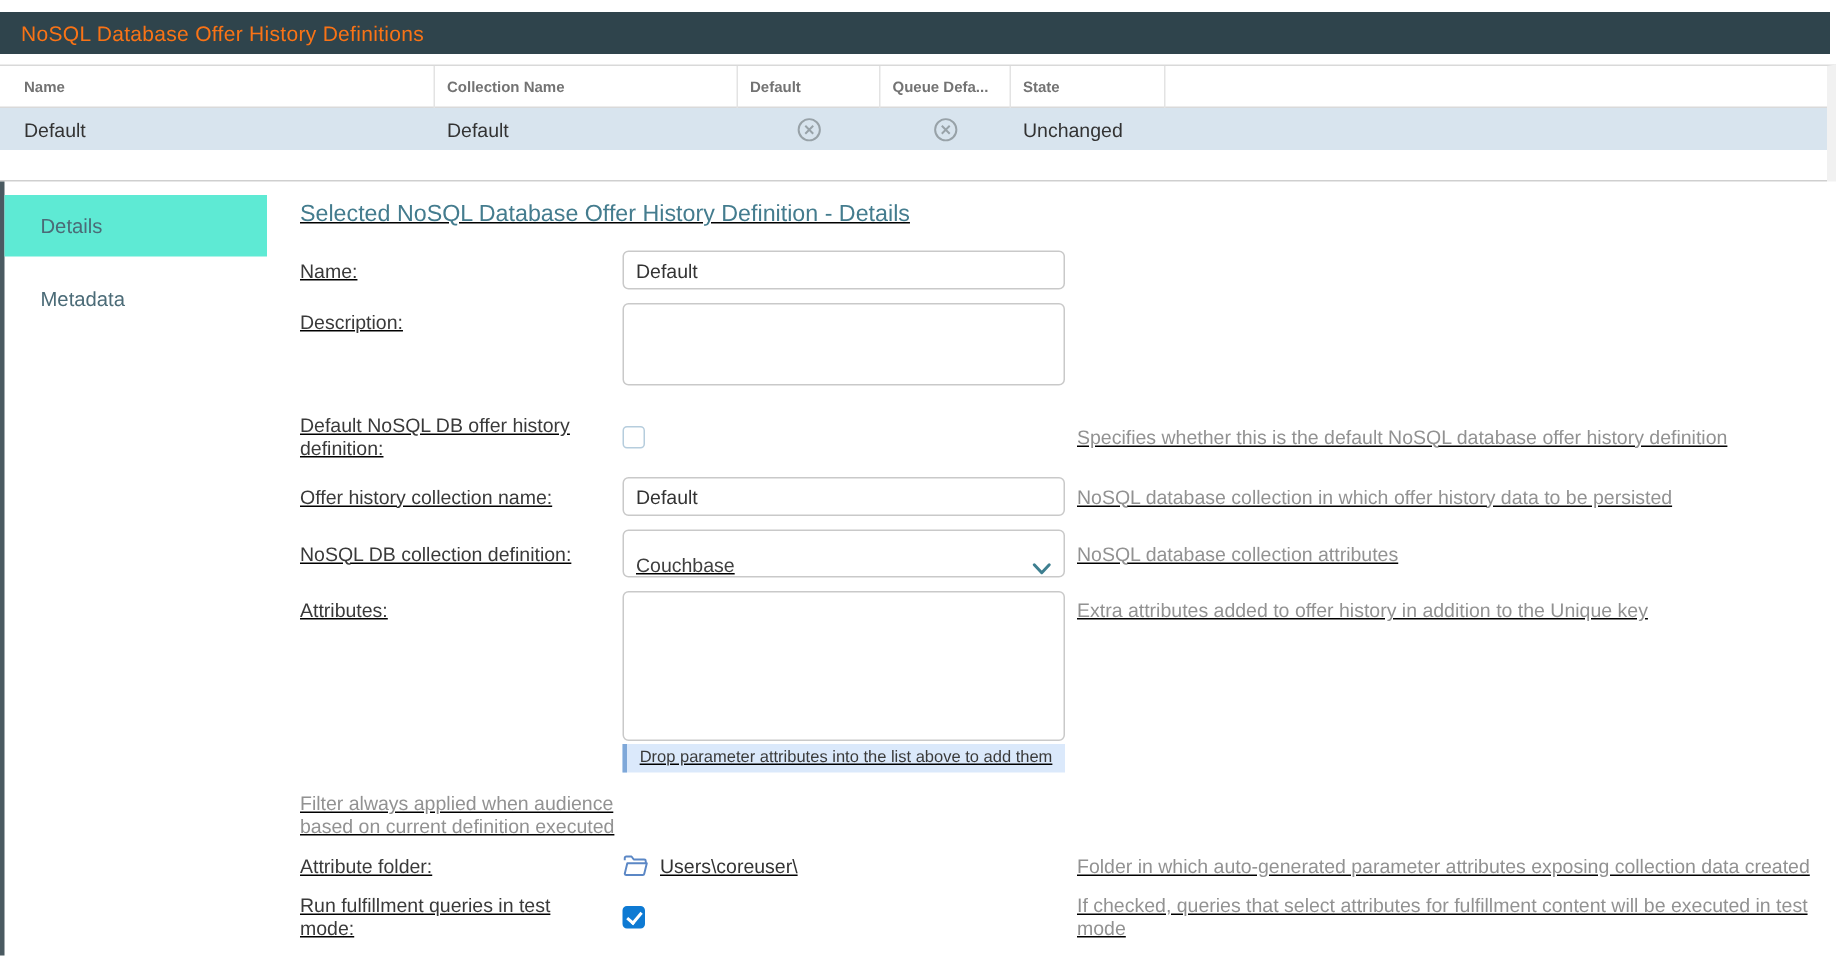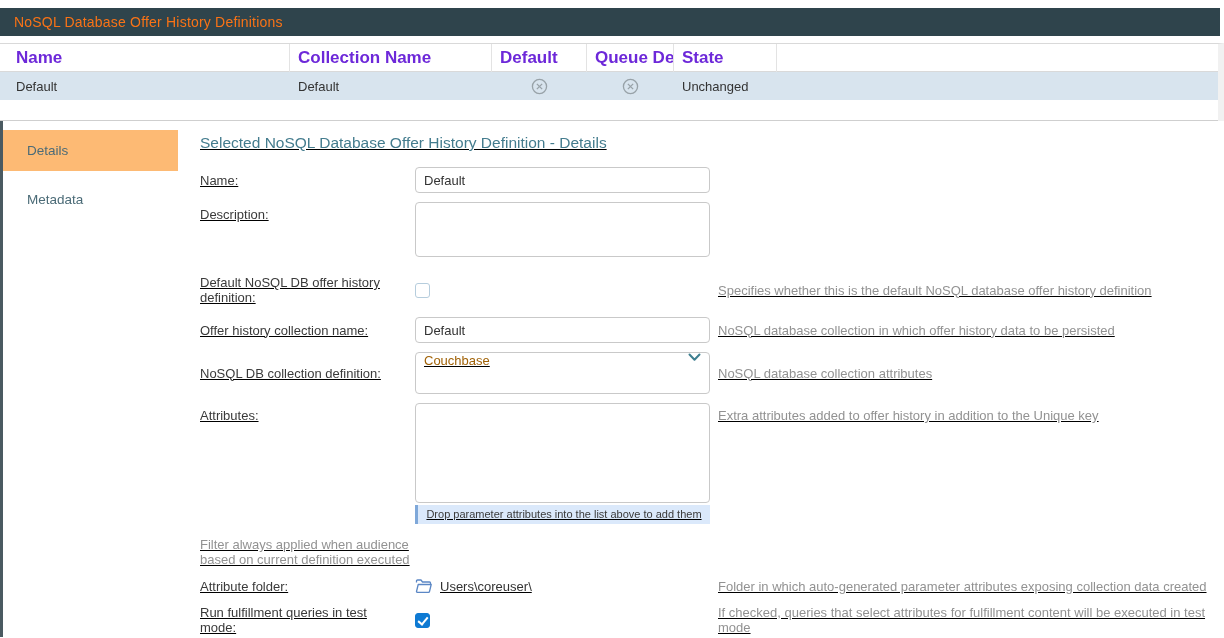--- a/index.html
+++ b/index.html
@@ -8,60 +8,60 @@
 
   
   .titlebar { margin: 8px 4px 0 0; height: 28px; background: #2f444c; color: #f97316;
     display: flex; align-items: center; padding-left: 14px; font-size: 14px; font-weight: 500;
     letter-spacing: .2px; }
 
   
   .grid-table { margin-top: 7px; border-top: 1px solid #d9d9d9; border-right: 6px solid #f1f1f1; }
   .trow { display: grid; grid-template-columns: 290px 202px 95px 87px 103px 1fr; align-items: center; }
   .thead { height: 28px; border-bottom: 1px solid #d9d9d9; background: #fff; }
-  .thead .tcell { font-weight: 700; font-size: 17px; color: #6d28d9; height: 28px;
+  .thead .tcell { font-weight: 700; font-size: 10px; color: #737373; height: 28px;
     display: flex; align-items: center; padding: 0 8px; border-right: 1px solid #e3e3e3;
     white-space: nowrap; overflow: hidden; }
   .thead .tcell:first-child { padding-left: 16px; }
   .thead .tcell:last-child { border-right: none; }
   .tbody-row { height: 28px; background: #d8e4ee; font-size: 13px; color: #333; }
   .tbody-row .tcell { padding: 0 8px; display: flex; align-items: center; }
   .tbody-row .tcell:first-child { padding-left: 16px; }
   .tcell.center { justify-content: center; }
   .empty-row { height: 21px; background: #fff; border-bottom: 1px solid #cfcfcf; }
   .circle-x { width: 17px; height: 17px; display: block; }
 
   
   .content { display: flex; height: 516px; }
   .sidebar { width: 178px; border-left: 3px solid #4a5a61; padding-top: 9px; flex-shrink: 0; }
   .tab { height: 41px; display: flex; align-items: center; padding-left: 24px;
     font-size: 13.5px; color: #4b6b77; cursor: pointer; margin-bottom: 8px; }
-  .tab.selected { background: #fdba74; }
+  .tab.selected { background: #5eead4; }
 
   .main { flex: 1; padding: 13px 0 0 22px; text-decoration: underline; }
   .section-heading { color: #447c8e; font-size: 15.5px; margin-bottom: 15px; font-weight: 400; }
   .section-heading.sub { margin-top: 14px; margin-bottom: 13px; }
 
   .form-row { display: grid; grid-template-columns: 215px 303px 1fr; align-items: center;
     margin-bottom: 9px; }
   .form-row.top { align-items: start; }
   .form-row.top .flabel, .form-row.top .fhelp { padding-top: 5px; }
   .flabel { font-size: 13px; color: #3a3a3a; padding-right: 10px; }
   .fhelp  { font-size: 13px; color: #929292; padding-left: 0; }
 
   .tinput { width: 295px; height: 26px; border: 1px solid #c9c9c9; border-radius: 4px;
     padding: 0 8px; font-size: 13px; color: #333; font-family: inherit; background: #fff; outline: none; }
   .tarea { width: 295px; height: 55px; border: 1px solid #c9c9c9; border-radius: 4px;
     padding: 4px 8px; font-size: 13px; color: #333; font-family: inherit; resize: none; outline: none; }
   .listbox { width: 295px; height: 100px; border: 1px solid #c9c9c9; border-radius: 4px; background: #fff; }
   .drophint { width: 295px; margin-top: 2px; background: #dbe9fb; border-left: 3px solid #7fa8d9;
     font-size: 11px; color: #3a3a3a; text-align: center; padding: 3px 0 4px 0; }
 
-  .dselect { width: 295px; height: 42px; border: 1px solid #c9c9c9; border-radius: 4px;
-    display: flex; align-items: flex-start; padding: 0 8px; font-size: 13px; color: #a16207;
+  .dselect { width: 295px; height: 32px; border: 1px solid #c9c9c9; border-radius: 4px;
+    display: flex; align-items: flex-end; padding: 0 8px; font-size: 13px; color: #404040;
     background: #fff; cursor: pointer; }
   .dselect .sel-text { flex: 1; }
 
   .cb { width: 15px; height: 15px; border: 1px solid #b6cddd; border-radius: 3px;
     background: #fff; position: relative; cursor: pointer; }
   .cb.checked { background: #0e7ad3; border-color: #0e7ad3; }
   .cb.checked::after { content: ""; position: absolute; left: 4px; top: 1px; width: 4px; height: 8px;
     border: solid #fff; border-width: 0 2px 2px 0; transform: rotate(40deg); }
 
   .picker { display: flex; align-items: center; gap: 8px; font-size: 13px; cursor: pointer; }

